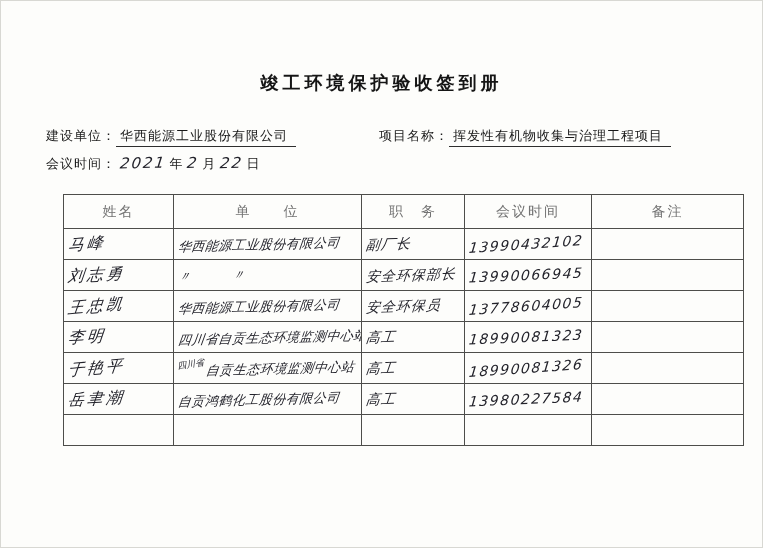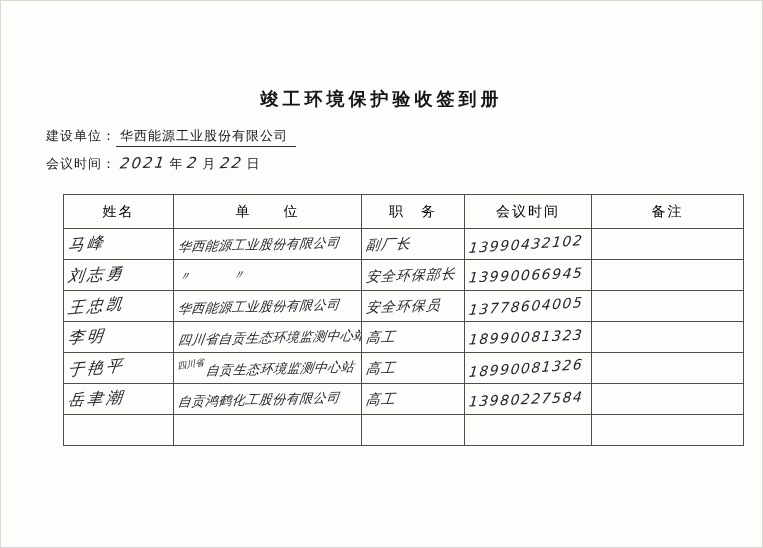--- a/index.html
+++ b/index.html
@@ -13,21 +13,20 @@
     font-family:"Liberation Sans","DejaVu Sans",sans-serif;
     color:#1c1c1c;
     overflow:hidden;
   }
   .title {
     position:absolute; top:70px; left:0; right:0;
     text-align:center;
     font-family:"Liberation Serif","DejaVu Serif",serif;
     font-size:18px; font-weight:bold; letter-spacing:4px;
     color:#151515;
-    margin-top:16px;
   }
   .info-row1 { position:absolute; top:126px; left:45px; right:20px; font-size:13px; }
   .info-row2 { position:absolute; top:153px; left:45px; font-size:13px; }
   .field { white-space:nowrap; }
   .field-right { position:absolute; left:333px; top:0; }
   .label { color:#1c1c1c; letter-spacing:1px;margin-top:20px; }
   .uval {
     display:inline-block;
     border-bottom:1px solid #2e2e2e;
     padding:0 8px 1px 4px;
@@ -61,21 +60,21 @@
   }
   table.signin th, table.signin td {
     border:1px solid #4d4d4a;
     overflow:hidden; white-space:nowrap;
   }
   table.signin th {
     height:34px;
     font-size:14px; font-weight:normal;
     letter-spacing:2px;
     text-align:center; vertical-align:middle;
-    color:#000000;
+    color:#737373;
   }
   table.signin td {
     height:31px;
     vertical-align:middle;
     padding:0 4px;
   }
   td.c-name { text-align:left; padding-left:8px; }
   td.c-unit { text-align:left; padding-left:6px; }
   td.c-pos  { text-align:left; padding-left:10px; }
   td.c-phone{ text-align:left; padding-left:12px; }
@@ -84,20 +83,21 @@
 </style>
 </head>
 <body>
 
 <div class="page">
 
   <div class="title">竣工环境保护验收签到册</div>
 
   <div class="info-row1">
     <span class="field"><span class="label">建设单位：</span><span class="uval">华西能源工业股份有限公司</span></span>
+    <span class="field field-right"><span class="label">项目名称：</span><span class="uval">挥发性有机物收集与治理工程项目</span></span>
   </div>
 
   <div class="info-row2">
     <span class="label">会议时间：</span>
     <span class="hw hw-date">2021</span>
     <span class="label">年</span>
     <span class="hw hw-date">2</span>
     <span class="label">月</span>
     <span class="hw hw-date">22</span>
     <span class="label">日</span>

